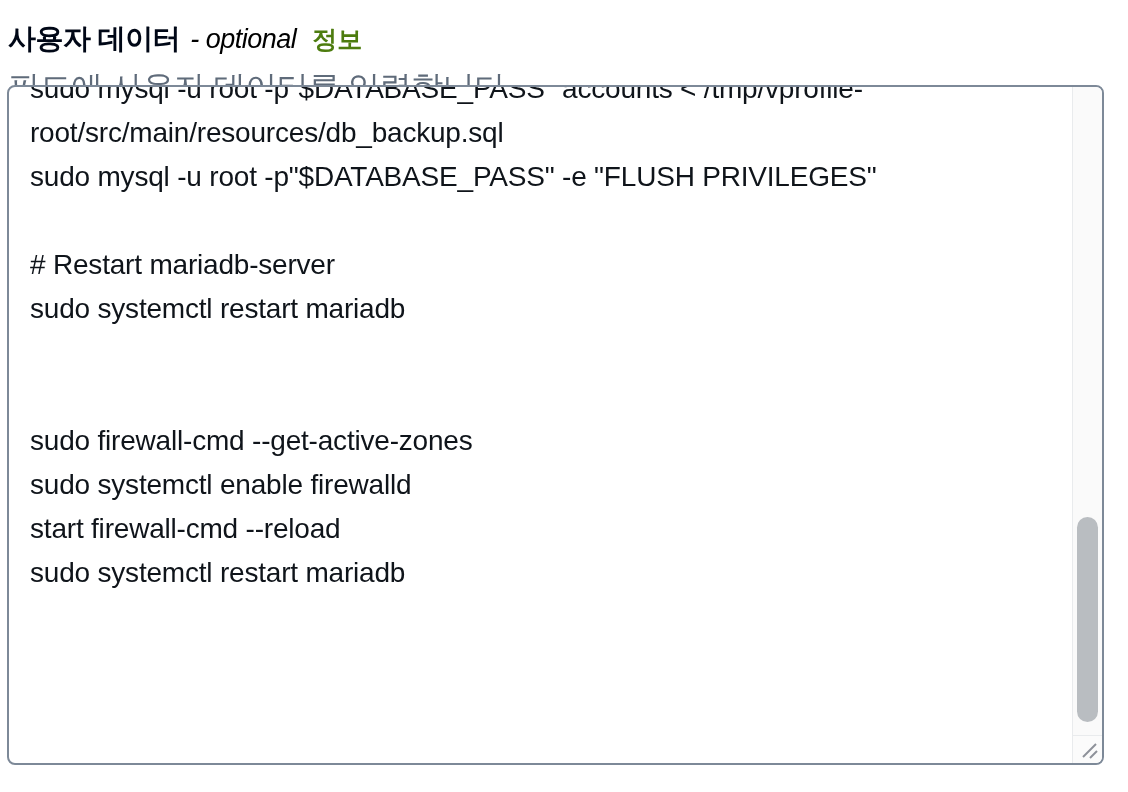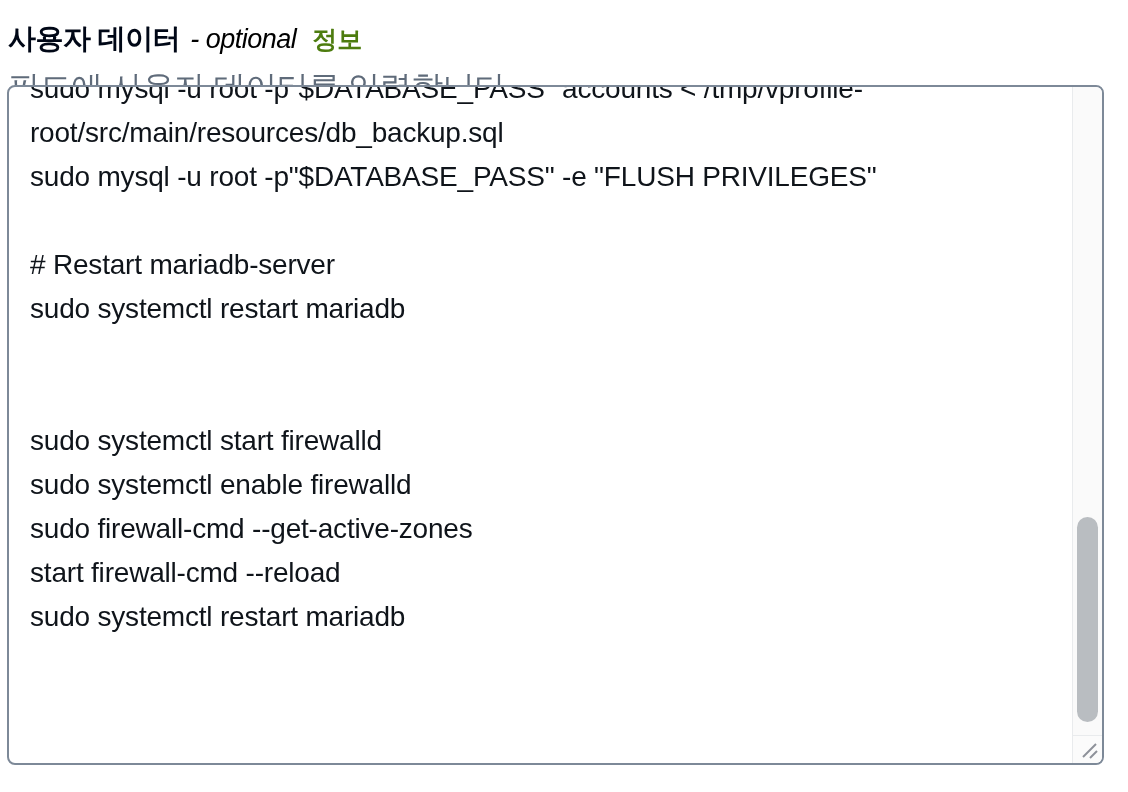--- a/index.html
+++ b/index.html
@@ -115,23 +115,22 @@
     <div class="code-viewport">
       <div class="code-lines">
           <div class="code-line">sudo mysql -u root -p"$DATABASE_PASS" accounts &lt; /tmp/vprofile-</div>
           <div class="code-line">root/src/main/resources/db_backup.sql</div>
           <div class="code-line">sudo mysql -u root -p"$DATABASE_PASS" -e "FLUSH PRIVILEGES"</div>
           <div class="code-line"> </div>
           <div class="code-line"># Restart mariadb-server</div>
           <div class="code-line">sudo systemctl restart mariadb</div>
           <div class="code-line"> </div>
           <div class="code-line"> </div>
-          <div class="code-line">sudo systemctl start firewalld</div>
+          <div class="code-line">sudo firewall-cmd --get-active-zones</div>
           <div class="code-line">sudo systemctl enable firewalld</div>
-          <div class="code-line">sudo firewall-cmd --get-active-zones</div>
           <div class="code-line">start firewall-cmd --reload</div>
           <div class="code-line">sudo systemctl restart mariadb</div>
         </div>
     </div>
 
     <div class="scrollbar-track">
       <div class="scrollbar-thumb"></div>
     </div>
 
     <div class="scrollbar-corner">

